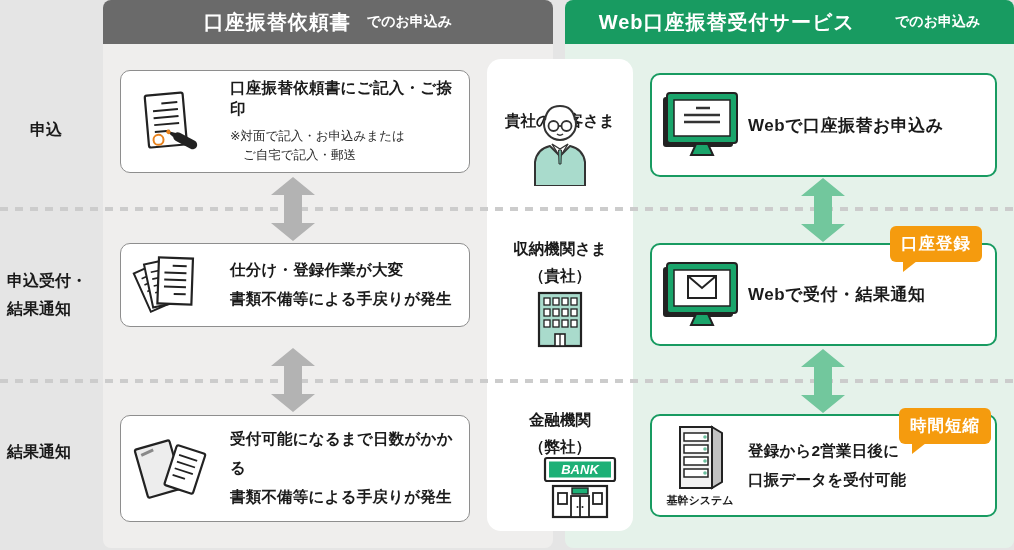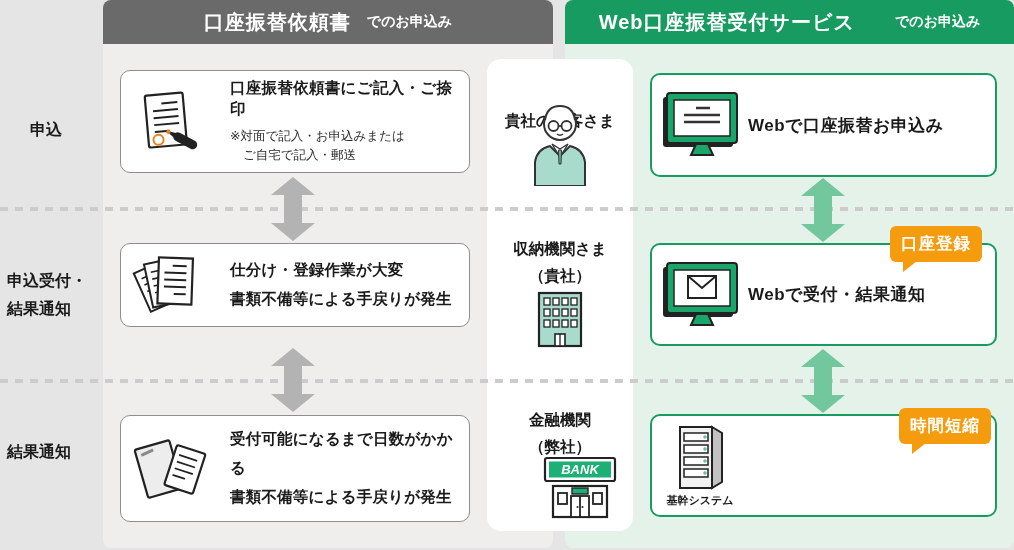--- a/index.html
+++ b/index.html
@@ -237,20 +237,24 @@
         <rect x="10" y="9" width="24" height="8" fill="#fff" stroke="#222" stroke-width="1.5"></rect>
         <rect x="10" y="21" width="24" height="8" fill="#fff" stroke="#222" stroke-width="1.5"></rect>
         <rect x="10" y="33" width="24" height="8" fill="#fff" stroke="#222" stroke-width="1.5"></rect>
         <rect x="10" y="45" width="24" height="8" fill="#fff" stroke="#222" stroke-width="1.5"></rect>
         <circle cx="31" cy="13" r="1.8" fill="#6bbf9e"></circle>
         <circle cx="31" cy="25" r="1.8" fill="#6bbf9e"></circle>
         <circle cx="31" cy="37" r="1.8" fill="#6bbf9e"></circle>
         <circle cx="31" cy="49" r="1.8" fill="#6bbf9e"></circle>
       </svg>
       <div class="sys-label">基幹システム</div>
+    </div>
+    <div class="box-text">
+      <div class="box-line">登録から2営業日後に</div>
+      <div class="box-line">口振データを受付可能</div>
     </div>
   </div>
 
   <div class="badge bdg1">口座登録</div>
   <div class="badge bdg2">時間短縮</div>
 
   <svg class="arrow aL1" width="44" height="64" viewBox="0 0 44 64">
     <path d="M22 0 L44 18 L31 18 L31 46 L44 46 L22 64 L0 46 L13 46 L13 18 L0 18 Z" fill="#b3b3b3"></path>
   </svg>
   <svg class="arrow aL2" width="44" height="64" viewBox="0 0 44 64">

